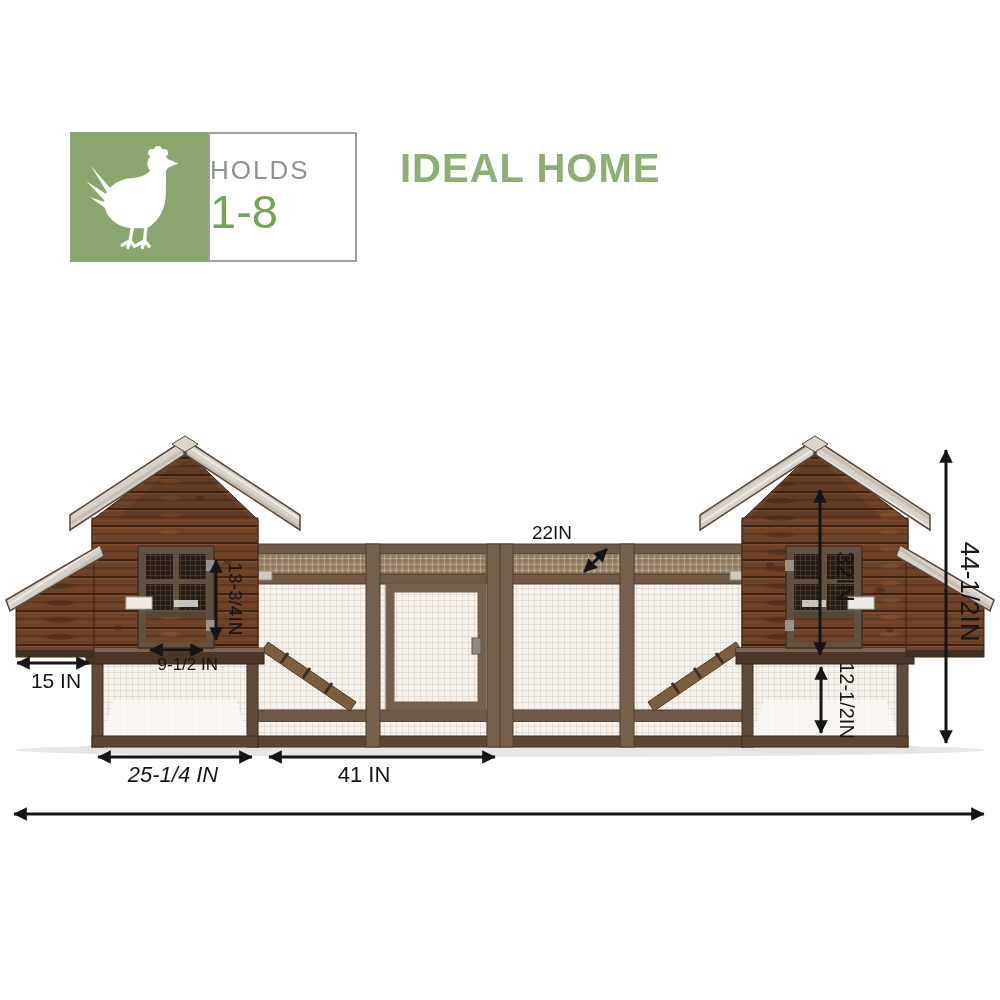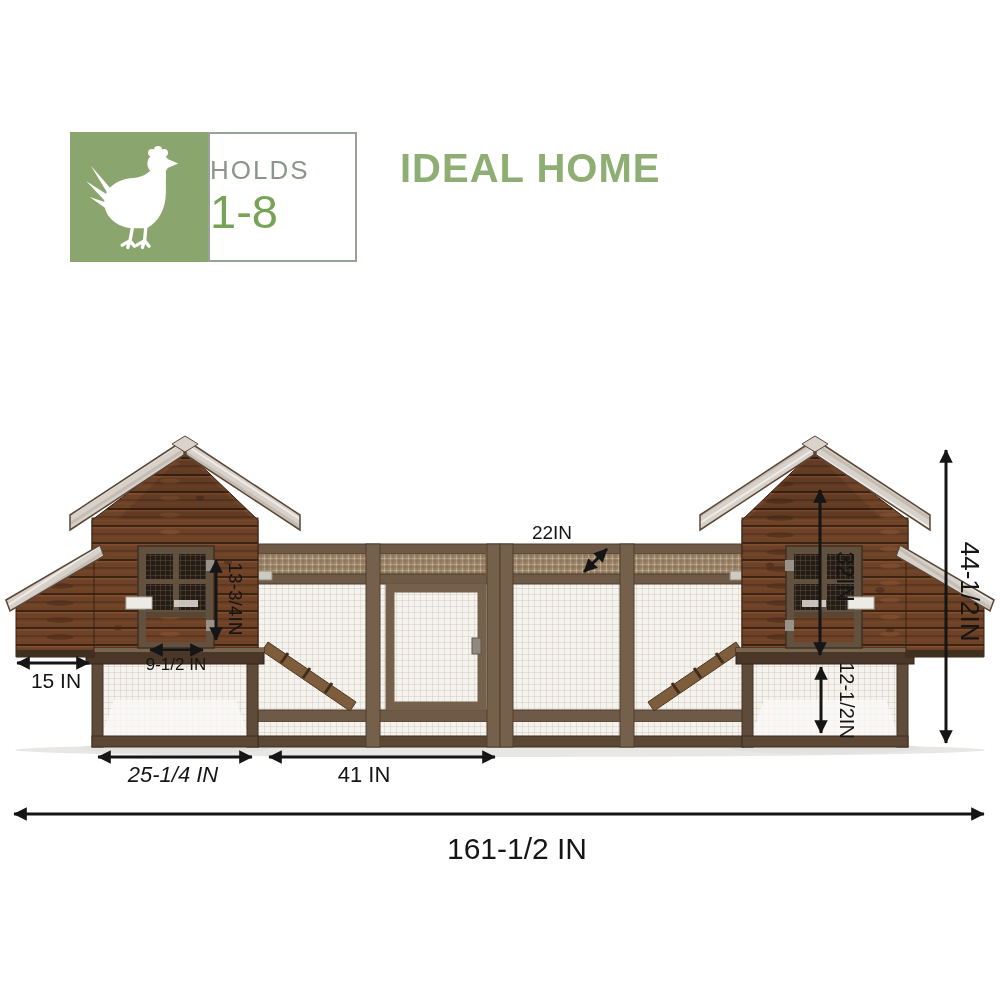--- a/index.html
+++ b/index.html
@@ -18,21 +18,21 @@
          font-size:40px;font-weight:bold;letter-spacing:1px;color:#8fae74;}
   .subtitle{position:absolute;left:395px;top:206px;width:380px;text-align:center;
             font-size:30px;color:#141414;}
   
   .coop-svg{position:absolute;left:0;top:0;}
   .dimline{stroke:#151515;stroke-width:3;marker-start:url(#ah);marker-end:url(#ah);}
   
   .dim{position:absolute;text-align:center;color:#151515;line-height:1.05;white-space:nowrap;}
   .rot{transform:rotate(90deg);}
   .d-nest{left:14px;top:670px;width:84px;font-size:21px;}
-  .d-doorw{left:134px;top:656px;width:84px;font-size:17px;}
+  .d-doorw{left:134px;top:656px;width:84px;font-size:17px;text-align:right;}
   .d-doorh{left:189px;top:589px;width:92px;font-size:19px;}
   .d-rundepth{left:518px;top:523px;width:68px;font-size:19px;}
   .d-househ{left:811px;top:564px;width:68px;font-size:24px;}
   .d-lowerrun{left:798px;top:690px;width:96px;font-size:20px;}
   .d-overallh{left:902px;top:578px;width:134px;font-size:26px;}
   .d-housew{left:88px;top:763px;width:170px;font-size:22px;font-style:italic;}
   .d-runw{left:278px;top:763px;width:172px;font-size:22px;}
   .d-overalll{left:357px;top:833px;width:320px;font-size:30px;}
 </style>
 </head>
@@ -239,15 +239,14 @@
 
   <div class="dim d-nest">15 IN</div>
   <div class="dim d-doorw">9-1/2 IN</div>
   <div class="dim d-doorh rot">13-3/4IN</div>
   <div class="dim d-rundepth">22IN</div>
   <div class="dim d-househ rot">32IN</div>
   <div class="dim d-lowerrun rot">12-1/2IN</div>
   <div class="dim d-overallh rot">44-1/2IN</div>
   <div class="dim d-housew">25-1/4 IN</div>
   <div class="dim d-runw">41 IN</div>
-  <div class="dim d-overalll">161-1/2 IN</div>
 
 </div>
 
 </body></html>

